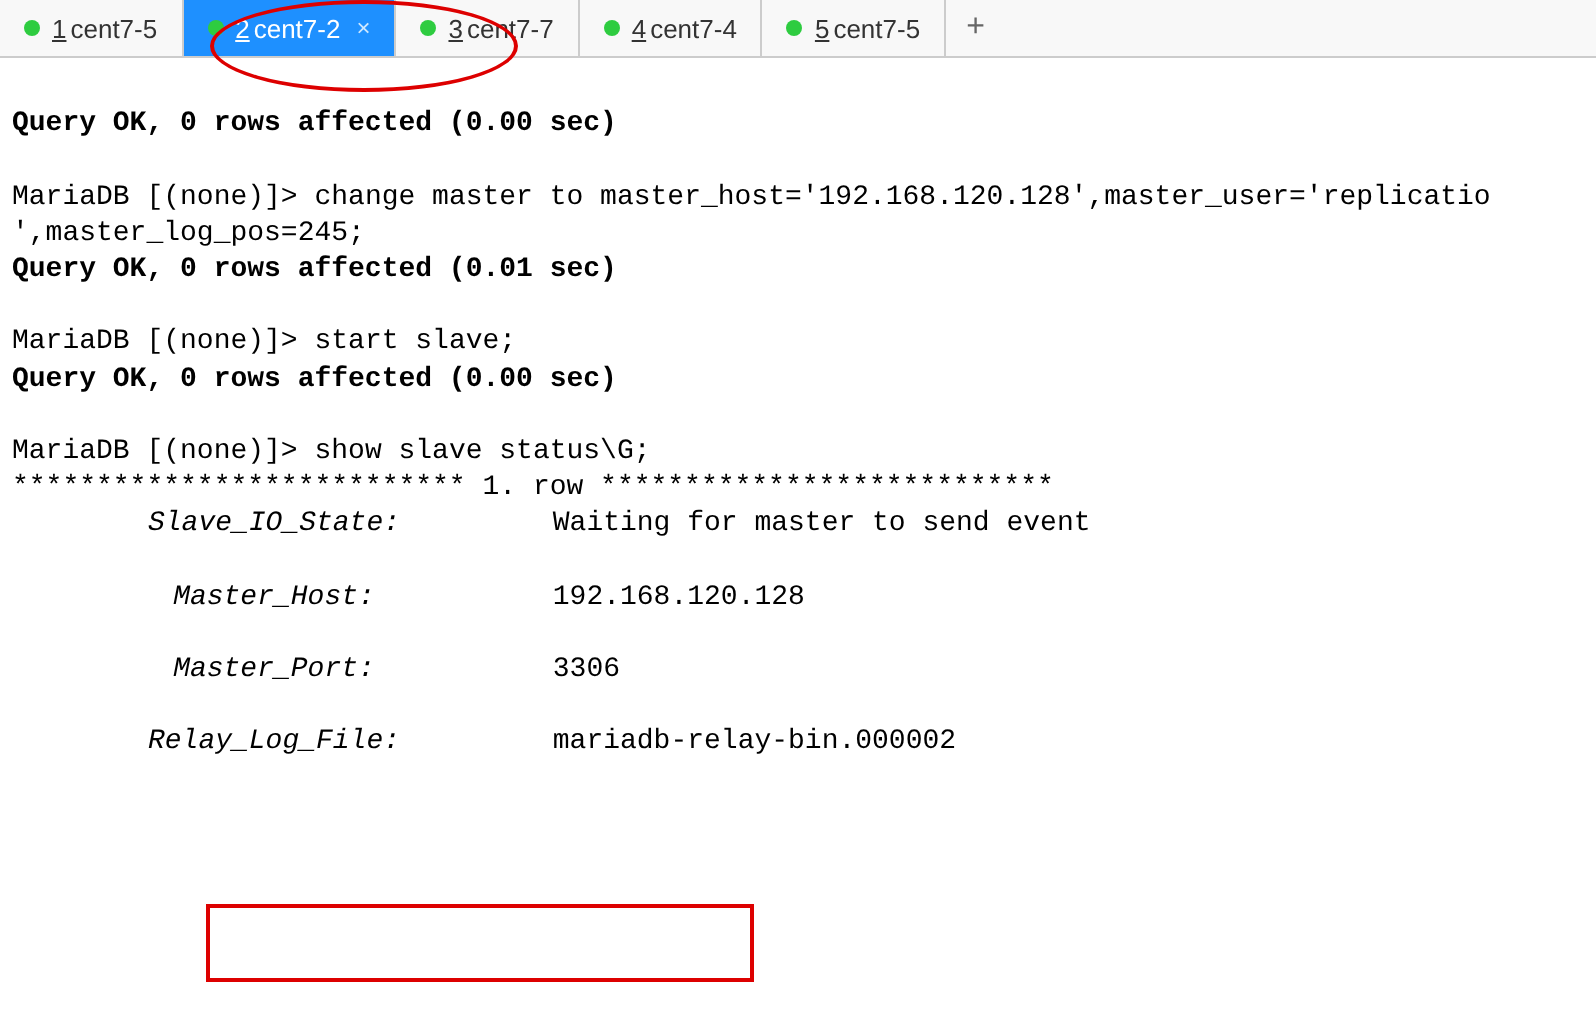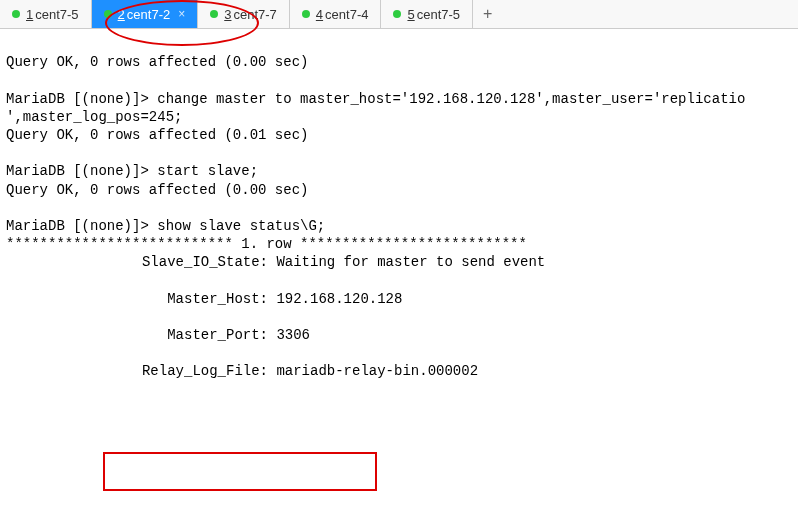--- a/index.html
+++ b/index.html
@@ -64,21 +64,21 @@
       background: #fff;
       font-family: "Courier New", monospace;
       font-size: 14px;
       line-height: 1.3;
       padding: 6px 6px;
       white-space: pre;
       color: #000;
       position: relative;
     }
     .bold {
-      font-weight: normal;
+      font-weight: bold;
     }
     .red-ellipse {
       position: absolute;
       left: 105px;
       top: 0px;
       width: 150px;
       height: 42px;
       border: 2px solid #d00;
       border-radius: 50%;
       pointer-events: none;
@@ -93,21 +93,22 @@
       border: 2px solid #d00;
       pointer-events: none;
       z-index: 5;
     }
     .kv-line {
       display: block;
     }
     .kv-key {
       display: inline-block;
       width: 262px;
-      text-align: right;
+      text-align: center;
+      font-style: italic;
     }
   </style>
 </head>
 <body>
 
 <div class="red-ellipse"></div>
 
 <div class="tab-bar">
   <div class="tab">
     <span class="tab-dot"></span>

